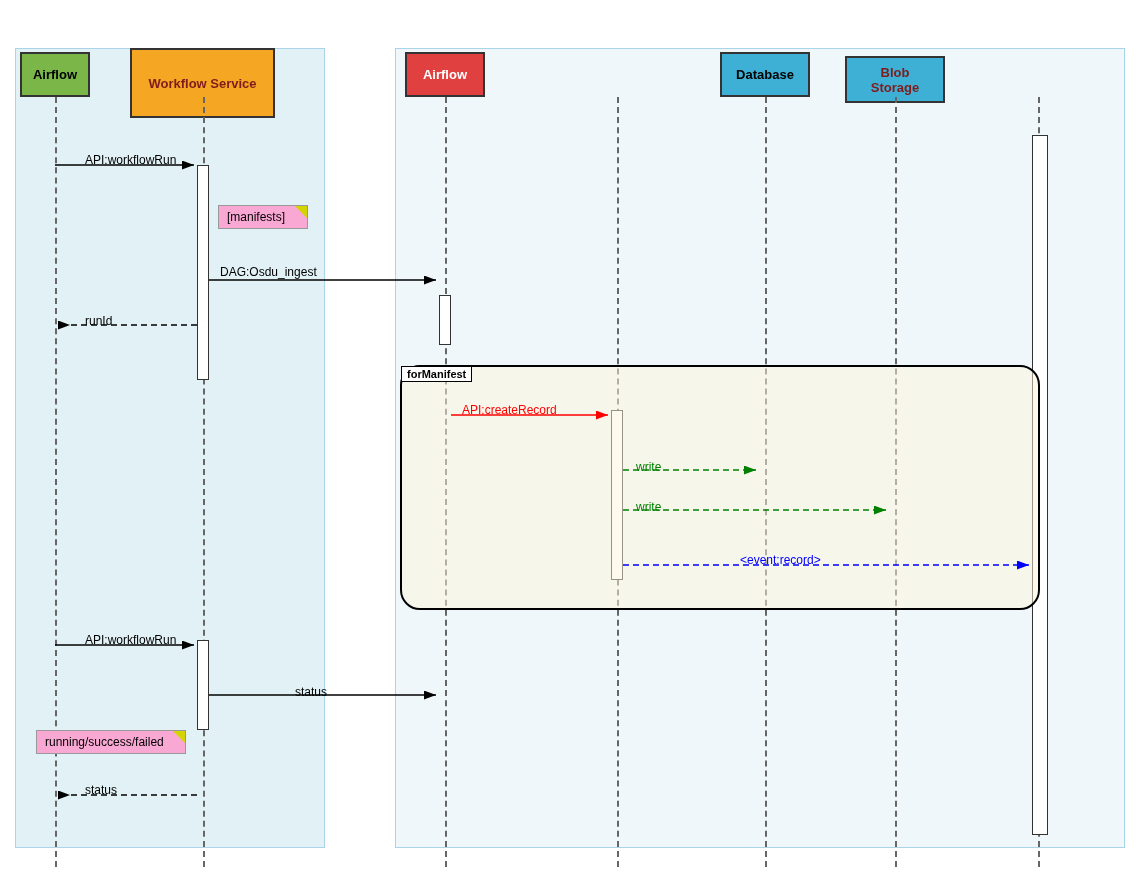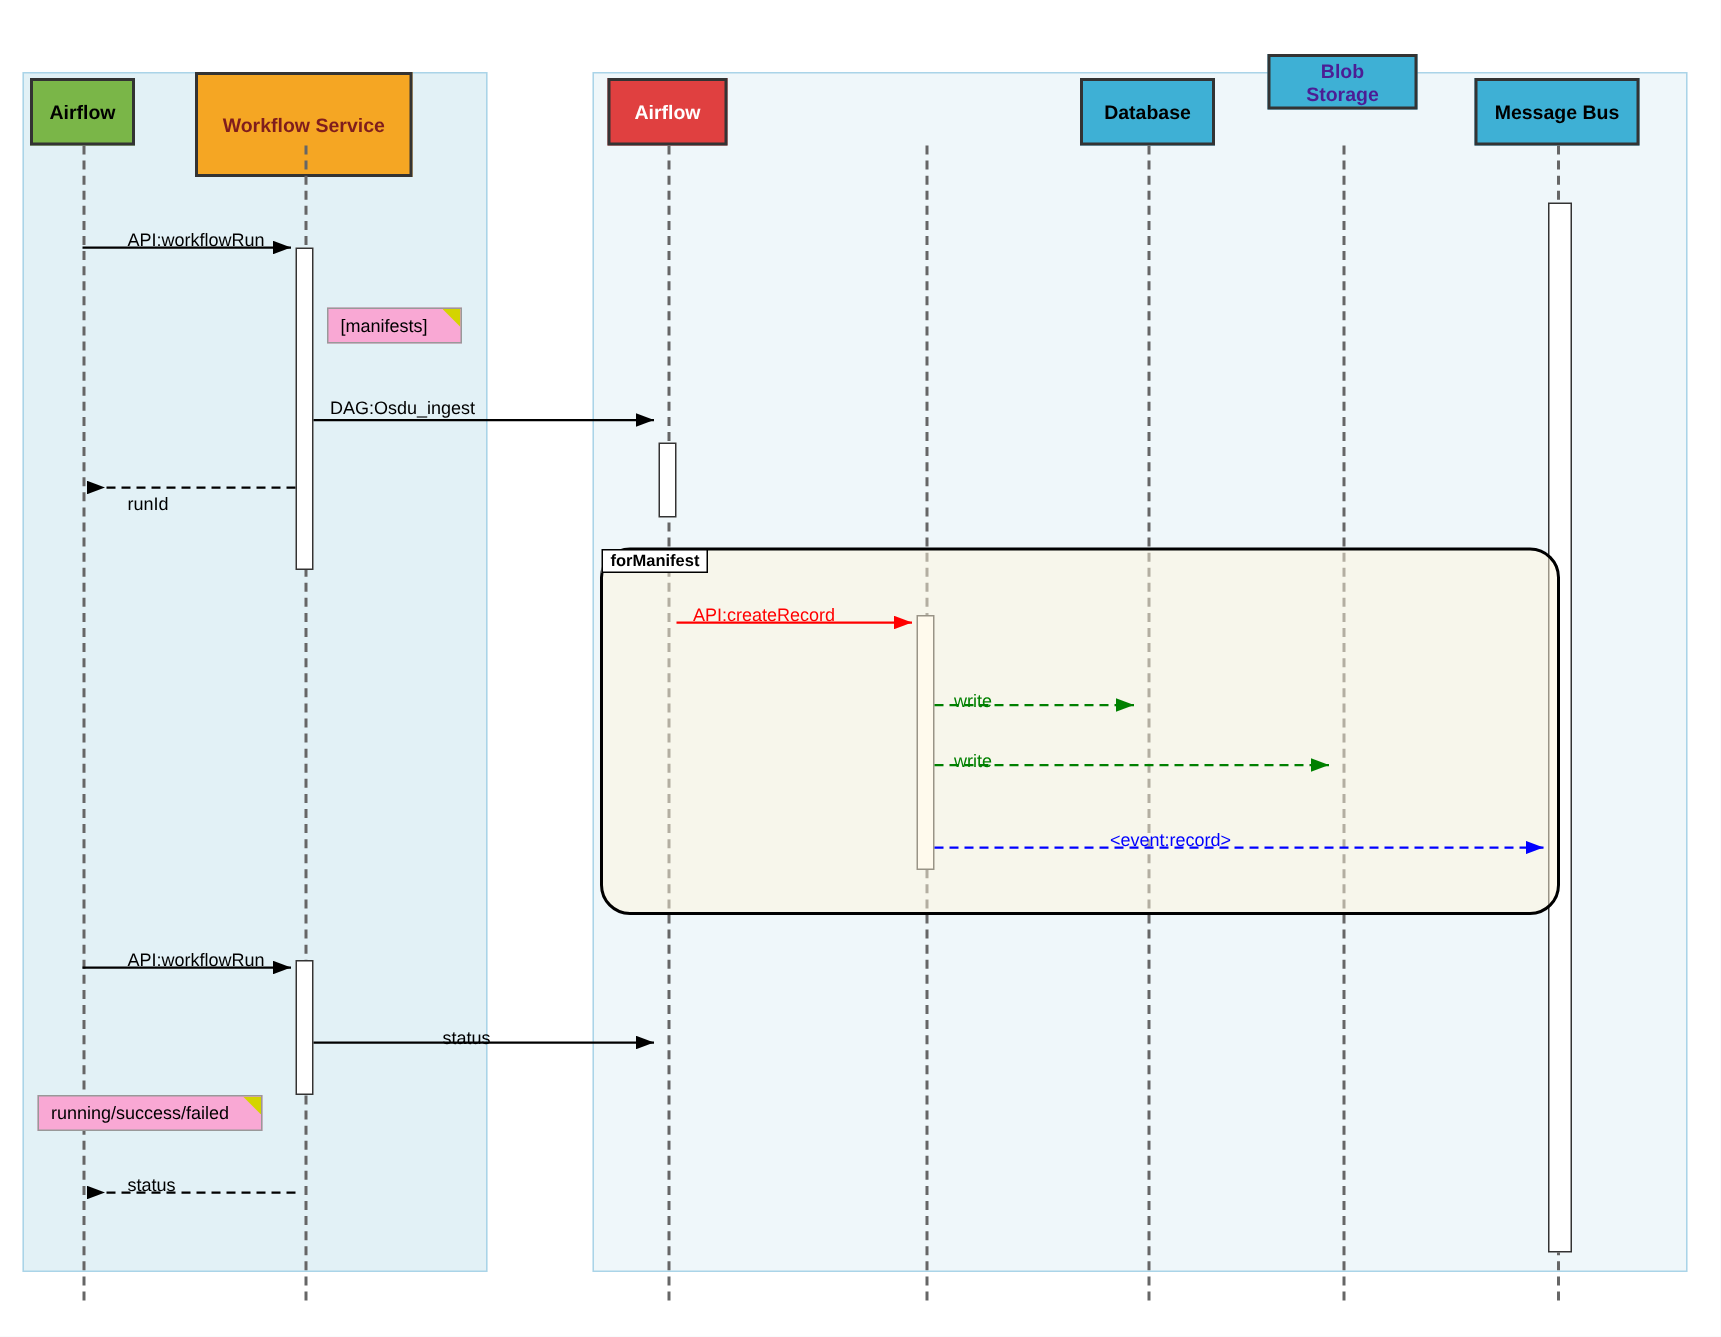--- a/index.html
+++ b/index.html
@@ -36,21 +36,21 @@
       font-size: 13px;
       border: 2px solid #333;
       text-align: center;
       padding: 4px 8px;
     }
     .actor-client { background: #7ab648; color: #000; top: 52px; left: 20px; width: 70px; height: 45px; }
     .actor-workflow { background: #f5a623; color: #7f1d1d; top: 48px; left: 130px; width: 145px; height: 70px; }
     .actor-airflow { background: #e04040; color: #fff; top: 52px; left: 405px; width: 80px; height: 45px; }
     .actor-storage { background: #f5a623; color: #000; top: 48px; left: 545px; width: 145px; height: 53px; }
     .actor-database { background: #3eb0d5; color: #000; top: 52px; left: 720px; width: 90px; height: 45px; align-items: center; }
-    .actor-blob { background: #3eb0d5; color: #4c1d95; top: 36px; left: 845px; width: 100px; height: 37px; }
+    .actor-blob { background: #3eb0d5; color: #7f1d1d; top: 56px; left: 845px; width: 100px; height: 47px; }
     .actor-msgbus { background: #3eb0d5; color: #000; top: 52px; left: 983px; width: 110px; height: 45px; }
 
     
     .lifeline {
       position: absolute;
       border-left: 2px dashed #666;
       top: 97px;
     }
 
     
@@ -138,23 +138,20 @@
   </div>
   <div class="actor-box actor-airflow">
     <span>Airflow</span>
   </div>
   <div class="actor-box actor-database">
     <span>Database</span>
   </div>
   <div class="actor-box actor-blob">
     <span>Blob Storage</span>
   </div>
-  <div class="actor-box actor-msgbus">
-    <span>Message Bus</span>
-  </div>
 
   <div class="lifeline" style="left:55px; height:770px;"></div>
 
   <div class="lifeline" style="left:203px; height:770px;"></div>
 
   <div class="lifeline" style="left:445px; height:770px;"></div>
 
   <div class="lifeline" style="left:617px; height:770px;"></div>
 
   <div class="lifeline" style="left:765px; height:770px;"></div>
@@ -174,27 +171,27 @@
   <div class="activation" style="left:197px; top:640px; width:12px; height:90px; background:#fff;"></div>
 
   <div class="frame-box" style="left:400px; top:365px; width:640px; height:245px;border-radius:20px;">
     <div class="frame-label">forManifest</div>
   </div>
 
   <div class="note-box dog-ear" style="left:218px; top:205px; min-width:90px;">
     <span>[manifests]</span>
   </div>
 
-  <div class="note-box dog-ear" style="left:25px; top:730px; min-width:150px;">
+  <div class="note-box dog-ear" style="left:36px; top:730px; min-width:150px;">
     <span>running/success/failed</span>
   </div>
 
   <div class="msg-label" style="left:85px; top:153px;">API:workflowRun</div>
   <div class="msg-label" style="left:220px; top:265px;">DAG:Osdu_ingest</div>
-  <div class="msg-label" style="left:85px; top:329px;">runId</div>
+  <div class="msg-label" style="left:85px; top:314px;">runId</div>
   <div class="msg-label" style="left:462px; top:403px; color:red;">API:createRecord</div>
   <div class="msg-label" style="left:636px; top:460px; color:green;">write</div>
   <div class="msg-label" style="left:636px; top:500px; color:green;">write</div>
   <div class="msg-label" style="left:740px; top:553px; color:blue;">&lt;event:record&gt;</div>
   <div class="msg-label" style="left:85px; top:633px;">API:workflowRun</div>
   <div class="msg-label" style="left:295px; top:685px;">status</div>
   <div class="msg-label" style="left:85px; top:783px;">status</div>
 
   <svg class="arrows">
     <defs>

